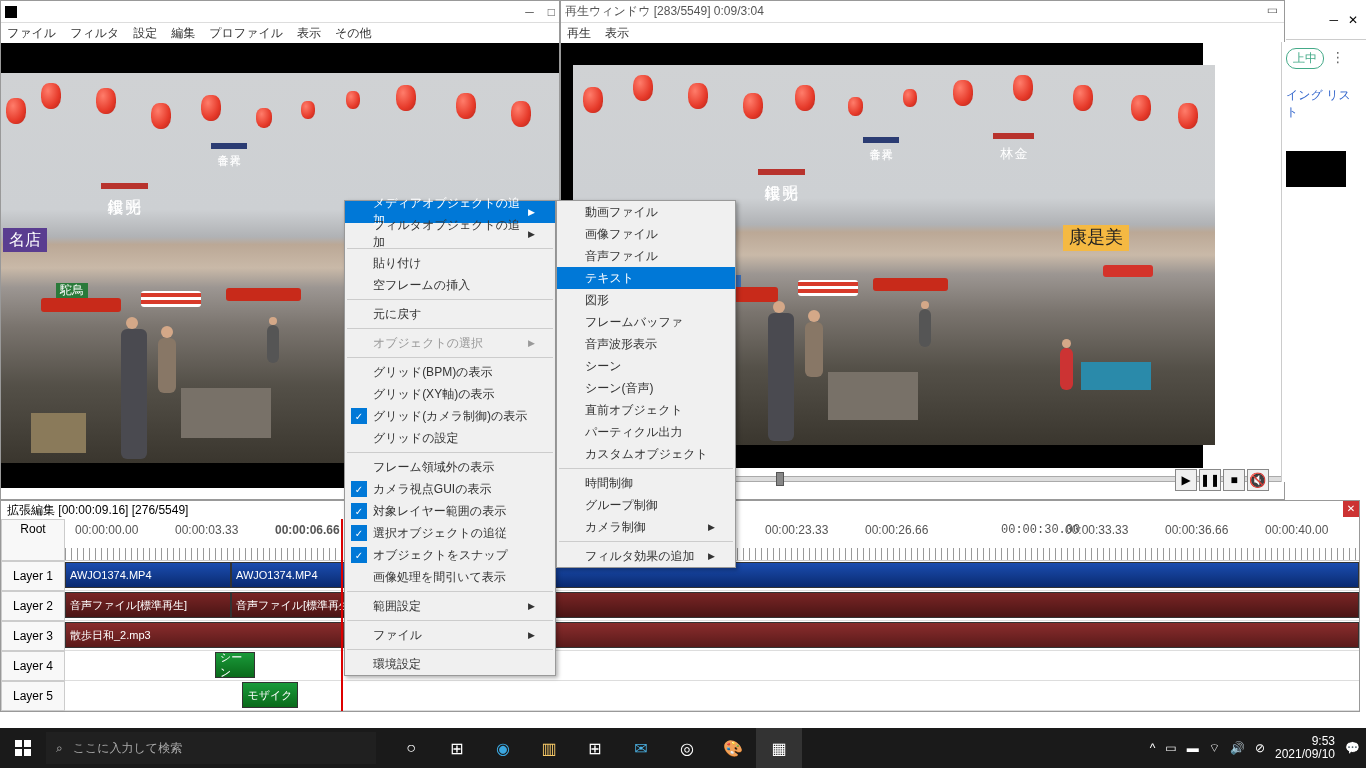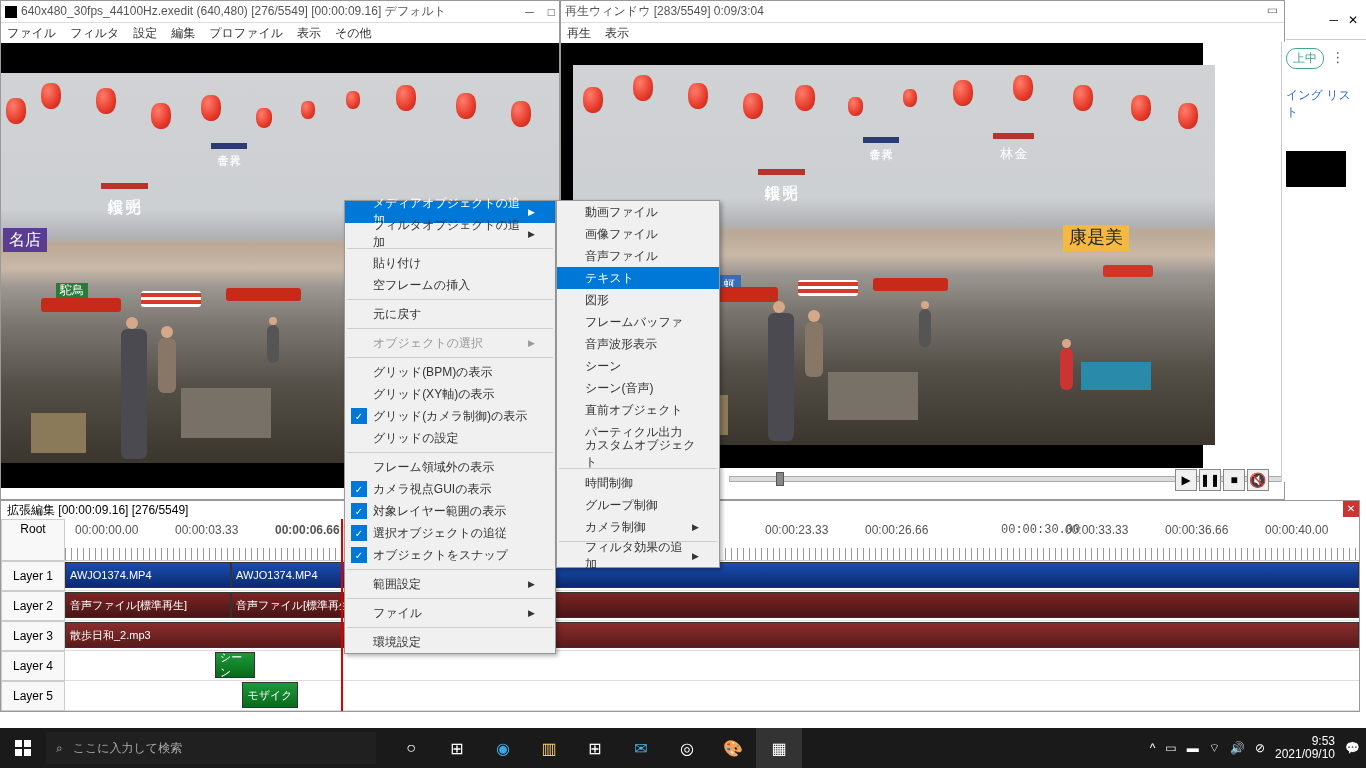--- a/index.html
+++ b/index.html
@@ -64,21 +64,20 @@
 .lock-close{position:absolute;right:6px;top:2px;display:flex;gap:10px;color:#555}
 .scrub{position:absolute;height:6px;background:#ddd;border:1px solid #aaa}
 .scrub-pos{position:absolute;width:8px;height:14px;background:#888;border:1px solid #555;top:-5px}
 </style>
 </head>
 <body>
 
 <div class="win" style="left:0;top:0;width:560px;height:500px">
  <div class="titlebar">
   <div class="icon"></div>
-  <span>640x480_30fps_44100Hz.exedit (640,480) [276/5549] [00:00:09.16] デフォルト</span>
   <div class="winbtns">
    <span>─</span>
    <span>□</span>
   </div>
  </div>
  <div class="menubar">
   <span>ファイル</span>
   <span>フィルタ</span>
   <span>設定</span>
   <span>編集</span>
@@ -253,37 +252,40 @@
       <span>対象レイヤー範囲の表示</span>
     </div>
     <div class="item">
       <div class="chk">✓</div>
       <span>選択オブジェクトの追従</span>
     </div>
     <div class="item">
       <div class="chk">✓</div>
       <span>オブジェクトをスナップ</span>
     </div>
+    <div class="item">
+      <span>画像処理を間引いて表示</span>
+    </div>
     <div class="sep"></div>
     <div class="item">
       <span>範囲設定</span>
       <span class="arrow">▶</span>
     </div>
     <div class="sep"></div>
     <div class="item">
       <span>ファイル</span>
       <span class="arrow">▶</span>
     </div>
     <div class="sep"></div>
     <div class="item">
       <span>環境設定</span>
     </div>
   </div>
 
-<div class="ctx" style="left:556px;top:200px;width:164px" id="ctx2">
+<div class="ctx" style="left:556px;top:200px;width:180px" id="ctx2">
     <div class="item">
       <span>動画ファイル</span>
     </div>
     <div class="item">
       <span>画像ファイル</span>
     </div>
     <div class="item">
       <span>音声ファイル</span>
     </div>
     <div class="item hl">

